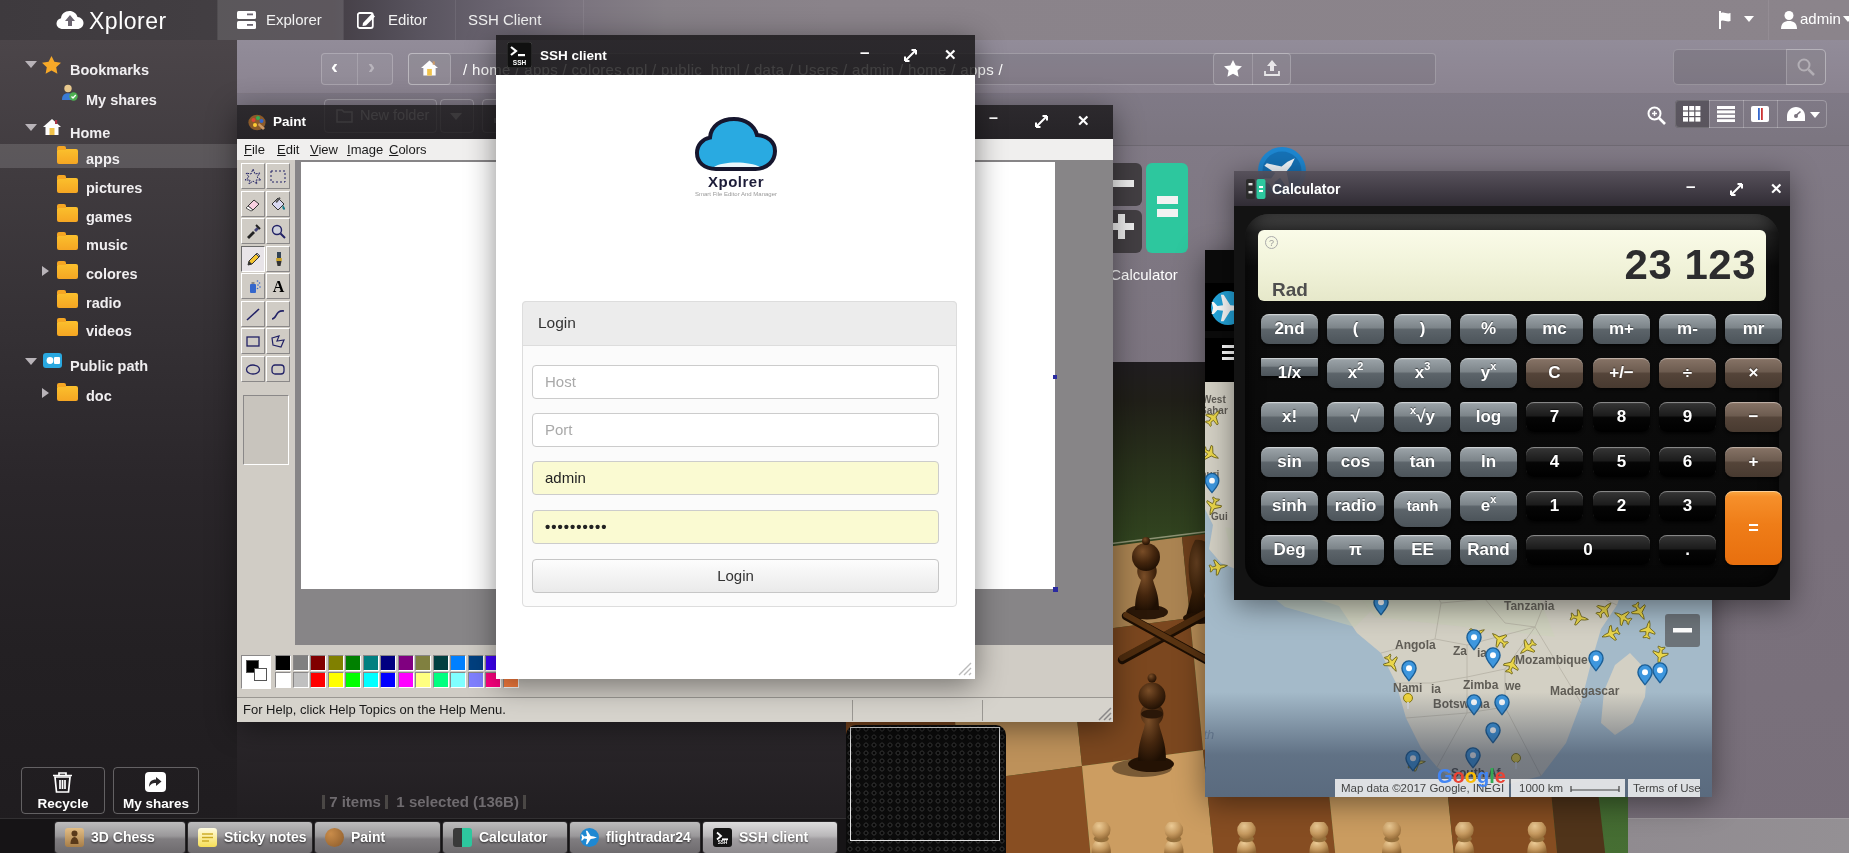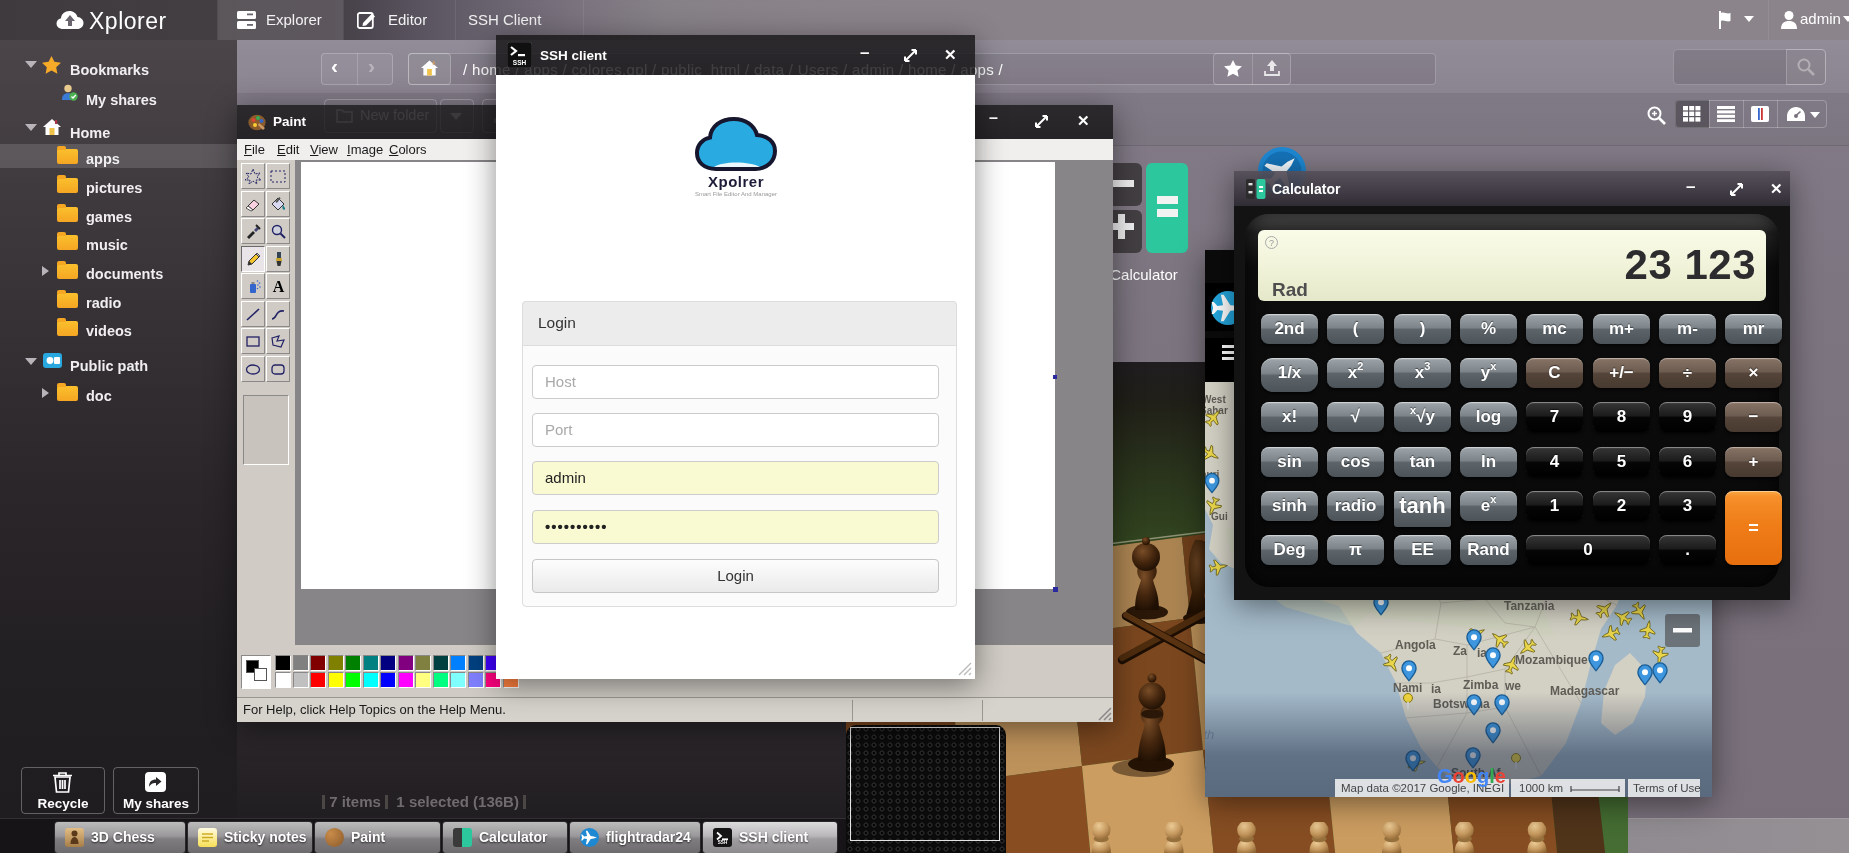--- a/index.html
+++ b/index.html
@@ -133,21 +133,21 @@
   <div class="folder abs" style="left:57px;top:149px;"></div>
   <div class="srow" style="left:86px;top:147px;">apps</div>
   <div class="folder abs" style="left:57px;top:178px;"></div>
   <div class="srow" style="left:86px;top:176px;">pictures</div>
   <div class="folder abs" style="left:57px;top:207px;"></div>
   <div class="srow" style="left:86px;top:205px;">games</div>
   <div class="folder abs" style="left:57px;top:235px;"></div>
   <div class="srow" style="left:86px;top:233px;">music</div>
   <div class="caret-r abs" style="left:42px;top:266px;"></div>
   <div class="folder abs" style="left:57px;top:264px;"></div>
-  <div class="srow" style="left:86px;top:262px;">documents</div>
+  <div class="srow" style="left:86px;top:262px;">colores</div>
   <div class="folder abs" style="left:57px;top:293px;"></div>
   <div class="srow" style="left:86px;top:291px;">radio</div>
   <div class="folder abs" style="left:57px;top:321px;"></div>
   <div class="srow" style="left:86px;top:319px;">videos</div>
 
   <div class="caret-d abs" style="left:25px;top:358px;"></div>
   <svg class="abs" style="left:43px;top:352px" width="19" height="17" viewBox="0 0 19 17">
     <rect x="0" y="1" width="19" height="15" rx="3" fill="#29a8e0"></rect>
     <circle cx="7" cy="8.5" r="3.4" fill="#fff"></circle>
     <rect x="11" y="5" width="6" height="7" rx="1" fill="#fff"></rect>
@@ -890,47 +890,47 @@
 
     <div class="abs" id="calcbtns" style="left:0;top:0;width:556px;height:429px;">
   <div style="position:absolute;left:27px;top:143px;width:57px;height:30px;border-radius:8px;background:linear-gradient(180deg,#b9bfc3 0%,#98a0a5 8%,#7d858a 45%,#5c646a 52%,#4c545a 100%);color:#fff;font-size:17px;font-weight:700;text-align:center;line-height:30px;box-shadow:0 2px 3px rgba(0,0,0,0.65), inset 0 1px 0 rgba(255,255,255,0.35);text-shadow:0 -1px 1px rgba(0,0,0,0.5);">2nd</div>
   <div style="position:absolute;left:93px;top:143px;width:57px;height:30px;border-radius:8px;background:linear-gradient(180deg,#b9bfc3 0%,#98a0a5 8%,#7d858a 45%,#5c646a 52%,#4c545a 100%);color:#fff;font-size:17px;font-weight:700;text-align:center;line-height:30px;box-shadow:0 2px 3px rgba(0,0,0,0.65), inset 0 1px 0 rgba(255,255,255,0.35);text-shadow:0 -1px 1px rgba(0,0,0,0.5);">(</div>
   <div style="position:absolute;left:160px;top:143px;width:57px;height:30px;border-radius:8px;background:linear-gradient(180deg,#b9bfc3 0%,#98a0a5 8%,#7d858a 45%,#5c646a 52%,#4c545a 100%);color:#fff;font-size:17px;font-weight:700;text-align:center;line-height:30px;box-shadow:0 2px 3px rgba(0,0,0,0.65), inset 0 1px 0 rgba(255,255,255,0.35);text-shadow:0 -1px 1px rgba(0,0,0,0.5);">)</div>
   <div style="position:absolute;left:226px;top:143px;width:57px;height:30px;border-radius:8px;background:linear-gradient(180deg,#b9bfc3 0%,#98a0a5 8%,#7d858a 45%,#5c646a 52%,#4c545a 100%);color:#fff;font-size:17px;font-weight:700;text-align:center;line-height:30px;box-shadow:0 2px 3px rgba(0,0,0,0.65), inset 0 1px 0 rgba(255,255,255,0.35);text-shadow:0 -1px 1px rgba(0,0,0,0.5);">%</div>
   <div style="position:absolute;left:292px;top:143px;width:57px;height:30px;border-radius:8px;background:linear-gradient(180deg,#b9bfc3 0%,#98a0a5 8%,#7d858a 45%,#5c646a 52%,#4c545a 100%);color:#fff;font-size:17px;font-weight:700;text-align:center;line-height:30px;box-shadow:0 2px 3px rgba(0,0,0,0.65), inset 0 1px 0 rgba(255,255,255,0.35);text-shadow:0 -1px 1px rgba(0,0,0,0.5);">mc</div>
   <div style="position:absolute;left:359px;top:143px;width:57px;height:30px;border-radius:8px;background:linear-gradient(180deg,#b9bfc3 0%,#98a0a5 8%,#7d858a 45%,#5c646a 52%,#4c545a 100%);color:#fff;font-size:17px;font-weight:700;text-align:center;line-height:30px;box-shadow:0 2px 3px rgba(0,0,0,0.65), inset 0 1px 0 rgba(255,255,255,0.35);text-shadow:0 -1px 1px rgba(0,0,0,0.5);">m+</div>
   <div style="position:absolute;left:425px;top:143px;width:57px;height:30px;border-radius:8px;background:linear-gradient(180deg,#b9bfc3 0%,#98a0a5 8%,#7d858a 45%,#5c646a 52%,#4c545a 100%);color:#fff;font-size:17px;font-weight:700;text-align:center;line-height:30px;box-shadow:0 2px 3px rgba(0,0,0,0.65), inset 0 1px 0 rgba(255,255,255,0.35);text-shadow:0 -1px 1px rgba(0,0,0,0.5);">m-</div>
   <div style="position:absolute;left:491px;top:143px;width:57px;height:30px;border-radius:8px;background:linear-gradient(180deg,#b9bfc3 0%,#98a0a5 8%,#7d858a 45%,#5c646a 52%,#4c545a 100%);color:#fff;font-size:17px;font-weight:700;text-align:center;line-height:30px;box-shadow:0 2px 3px rgba(0,0,0,0.65), inset 0 1px 0 rgba(255,255,255,0.35);text-shadow:0 -1px 1px rgba(0,0,0,0.5);">mr</div>
-  <div style="position:absolute;left:27px;top:187px;width:57px;height:34px;border-radius:12px;background:linear-gradient(180deg,#b9bfc3 0%,#98a0a5 8%,#7d858a 45%,#5c646a 52%,#4c545a 100%);color:#fff;font-size:17px;font-weight:700;text-align:center;line-height:30px;box-shadow:0 2px 3px rgba(0,0,0,0.65), inset 0 1px 0 rgba(255,255,255,0.35);text-shadow:0 -1px 1px rgba(0,0,0,0.5);">1/x</div>
+  <div style="position:absolute;left:27px;top:187px;width:57px;height:18px;border-radius:1px;background:linear-gradient(180deg,#b9bfc3 0%,#98a0a5 8%,#7d858a 45%,#5c646a 52%,#4c545a 100%);color:#fff;font-size:17px;font-weight:700;text-align:center;line-height:30px;box-shadow:0 2px 3px rgba(0,0,0,0.65), inset 0 1px 0 rgba(255,255,255,0.35);text-shadow:0 -1px 1px rgba(0,0,0,0.5);">1/x</div>
   <div style="position:absolute;left:93px;top:187px;width:57px;height:30px;border-radius:8px;background:linear-gradient(180deg,#b9bfc3 0%,#98a0a5 8%,#7d858a 45%,#5c646a 52%,#4c545a 100%);color:#fff;font-size:17px;font-weight:700;text-align:center;line-height:30px;box-shadow:0 2px 3px rgba(0,0,0,0.65), inset 0 1px 0 rgba(255,255,255,0.35);text-shadow:0 -1px 1px rgba(0,0,0,0.5);">x<sup>2</sup></div>
   <div style="position:absolute;left:160px;top:187px;width:57px;height:30px;border-radius:8px;background:linear-gradient(180deg,#b9bfc3 0%,#98a0a5 8%,#7d858a 45%,#5c646a 52%,#4c545a 100%);color:#fff;font-size:17px;font-weight:700;text-align:center;line-height:30px;box-shadow:0 2px 3px rgba(0,0,0,0.65), inset 0 1px 0 rgba(255,255,255,0.35);text-shadow:0 -1px 1px rgba(0,0,0,0.5);">x<sup>3</sup></div>
   <div style="position:absolute;left:226px;top:187px;width:57px;height:30px;border-radius:8px;background:linear-gradient(180deg,#b9bfc3 0%,#98a0a5 8%,#7d858a 45%,#5c646a 52%,#4c545a 100%);color:#fff;font-size:17px;font-weight:700;text-align:center;line-height:30px;box-shadow:0 2px 3px rgba(0,0,0,0.65), inset 0 1px 0 rgba(255,255,255,0.35);text-shadow:0 -1px 1px rgba(0,0,0,0.5);">y<sup>x</sup></div>
   <div style="position:absolute;left:292px;top:187px;width:57px;height:30px;border-radius:8px;background:linear-gradient(180deg,#9c8575 0%,#837063 8%,#6d5c50 45%,#544439 52%,#483a30 100%);color:#fff;font-size:17px;font-weight:700;text-align:center;line-height:30px;box-shadow:0 2px 3px rgba(0,0,0,0.65), inset 0 1px 0 rgba(255,255,255,0.35);text-shadow:0 -1px 1px rgba(0,0,0,0.5);">C</div>
   <div style="position:absolute;left:359px;top:187px;width:57px;height:30px;border-radius:8px;background:linear-gradient(180deg,#9c8575 0%,#837063 8%,#6d5c50 45%,#544439 52%,#483a30 100%);color:#fff;font-size:17px;font-weight:700;text-align:center;line-height:30px;box-shadow:0 2px 3px rgba(0,0,0,0.65), inset 0 1px 0 rgba(255,255,255,0.35);text-shadow:0 -1px 1px rgba(0,0,0,0.5);">+/−</div>
   <div style="position:absolute;left:425px;top:187px;width:57px;height:30px;border-radius:8px;background:linear-gradient(180deg,#9c8575 0%,#837063 8%,#6d5c50 45%,#544439 52%,#483a30 100%);color:#fff;font-size:17px;font-weight:700;text-align:center;line-height:30px;box-shadow:0 2px 3px rgba(0,0,0,0.65), inset 0 1px 0 rgba(255,255,255,0.35);text-shadow:0 -1px 1px rgba(0,0,0,0.5);">÷</div>
   <div style="position:absolute;left:491px;top:187px;width:57px;height:30px;border-radius:8px;background:linear-gradient(180deg,#9c8575 0%,#837063 8%,#6d5c50 45%,#544439 52%,#483a30 100%);color:#fff;font-size:17px;font-weight:700;text-align:center;line-height:30px;box-shadow:0 2px 3px rgba(0,0,0,0.65), inset 0 1px 0 rgba(255,255,255,0.35);text-shadow:0 -1px 1px rgba(0,0,0,0.5);">×</div>
   <div style="position:absolute;left:27px;top:231px;width:57px;height:30px;border-radius:8px;background:linear-gradient(180deg,#b9bfc3 0%,#98a0a5 8%,#7d858a 45%,#5c646a 52%,#4c545a 100%);color:#fff;font-size:17px;font-weight:700;text-align:center;line-height:30px;box-shadow:0 2px 3px rgba(0,0,0,0.65), inset 0 1px 0 rgba(255,255,255,0.35);text-shadow:0 -1px 1px rgba(0,0,0,0.5);">x!</div>
   <div style="position:absolute;left:93px;top:231px;width:57px;height:30px;border-radius:8px;background:linear-gradient(180deg,#b9bfc3 0%,#98a0a5 8%,#7d858a 45%,#5c646a 52%,#4c545a 100%);color:#fff;font-size:17px;font-weight:700;text-align:center;line-height:30px;box-shadow:0 2px 3px rgba(0,0,0,0.65), inset 0 1px 0 rgba(255,255,255,0.35);text-shadow:0 -1px 1px rgba(0,0,0,0.5);">√</div>
   <div style="position:absolute;left:160px;top:231px;width:57px;height:30px;border-radius:8px;background:linear-gradient(180deg,#b9bfc3 0%,#98a0a5 8%,#7d858a 45%,#5c646a 52%,#4c545a 100%);color:#fff;font-size:17px;font-weight:700;text-align:center;line-height:30px;box-shadow:0 2px 3px rgba(0,0,0,0.65), inset 0 1px 0 rgba(255,255,255,0.35);text-shadow:0 -1px 1px rgba(0,0,0,0.5);"><sup>x</sup>√y</div>
-  <div style="position:absolute;left:226px;top:231px;width:57px;height:30px;border-radius:12px;background:linear-gradient(180deg,#b9bfc3 0%,#98a0a5 8%,#7d858a 45%,#5c646a 52%,#4c545a 100%);color:#fff;font-size:17px;font-weight:700;text-align:center;line-height:30px;box-shadow:0 2px 3px rgba(0,0,0,0.65), inset 0 1px 0 rgba(255,255,255,0.35);text-shadow:0 -1px 1px rgba(0,0,0,0.5);">log</div>
+  <div style="position:absolute;left:226px;top:231px;width:57px;height:30px;border-radius:4px;background:linear-gradient(180deg,#b9bfc3 0%,#98a0a5 8%,#7d858a 45%,#5c646a 52%,#4c545a 100%);color:#fff;font-size:17px;font-weight:700;text-align:center;line-height:30px;box-shadow:0 2px 3px rgba(0,0,0,0.65), inset 0 1px 0 rgba(255,255,255,0.35);text-shadow:0 -1px 1px rgba(0,0,0,0.5);">log</div>
   <div style="position:absolute;left:292px;top:231px;width:57px;height:30px;border-radius:8px;background:linear-gradient(180deg,#4c4c4c 0%,#323232 8%,#1c1c1c 45%,#050505 52%,#000 100%);color:#fff;font-size:17px;font-weight:700;text-align:center;line-height:30px;box-shadow:0 2px 3px rgba(0,0,0,0.65), inset 0 1px 0 rgba(255,255,255,0.35);text-shadow:0 -1px 1px rgba(0,0,0,0.5);">7</div>
   <div style="position:absolute;left:359px;top:231px;width:57px;height:30px;border-radius:8px;background:linear-gradient(180deg,#4c4c4c 0%,#323232 8%,#1c1c1c 45%,#050505 52%,#000 100%);color:#fff;font-size:17px;font-weight:700;text-align:center;line-height:30px;box-shadow:0 2px 3px rgba(0,0,0,0.65), inset 0 1px 0 rgba(255,255,255,0.35);text-shadow:0 -1px 1px rgba(0,0,0,0.5);">8</div>
   <div style="position:absolute;left:425px;top:231px;width:57px;height:30px;border-radius:8px;background:linear-gradient(180deg,#4c4c4c 0%,#323232 8%,#1c1c1c 45%,#050505 52%,#000 100%);color:#fff;font-size:17px;font-weight:700;text-align:center;line-height:30px;box-shadow:0 2px 3px rgba(0,0,0,0.65), inset 0 1px 0 rgba(255,255,255,0.35);text-shadow:0 -1px 1px rgba(0,0,0,0.5);">9</div>
   <div style="position:absolute;left:491px;top:231px;width:57px;height:30px;border-radius:8px;background:linear-gradient(180deg,#9c8575 0%,#837063 8%,#6d5c50 45%,#544439 52%,#483a30 100%);color:#fff;font-size:17px;font-weight:700;text-align:center;line-height:30px;box-shadow:0 2px 3px rgba(0,0,0,0.65), inset 0 1px 0 rgba(255,255,255,0.35);text-shadow:0 -1px 1px rgba(0,0,0,0.5);">−</div>
   <div style="position:absolute;left:27px;top:276px;width:57px;height:30px;border-radius:8px;background:linear-gradient(180deg,#b9bfc3 0%,#98a0a5 8%,#7d858a 45%,#5c646a 52%,#4c545a 100%);color:#fff;font-size:17px;font-weight:700;text-align:center;line-height:30px;box-shadow:0 2px 3px rgba(0,0,0,0.65), inset 0 1px 0 rgba(255,255,255,0.35);text-shadow:0 -1px 1px rgba(0,0,0,0.5);">sin</div>
   <div style="position:absolute;left:93px;top:276px;width:57px;height:30px;border-radius:8px;background:linear-gradient(180deg,#b9bfc3 0%,#98a0a5 8%,#7d858a 45%,#5c646a 52%,#4c545a 100%);color:#fff;font-size:17px;font-weight:700;text-align:center;line-height:30px;box-shadow:0 2px 3px rgba(0,0,0,0.65), inset 0 1px 0 rgba(255,255,255,0.35);text-shadow:0 -1px 1px rgba(0,0,0,0.5);">cos</div>
   <div style="position:absolute;left:160px;top:276px;width:57px;height:30px;border-radius:8px;background:linear-gradient(180deg,#b9bfc3 0%,#98a0a5 8%,#7d858a 45%,#5c646a 52%,#4c545a 100%);color:#fff;font-size:17px;font-weight:700;text-align:center;line-height:30px;box-shadow:0 2px 3px rgba(0,0,0,0.65), inset 0 1px 0 rgba(255,255,255,0.35);text-shadow:0 -1px 1px rgba(0,0,0,0.5);">tan</div>
   <div style="position:absolute;left:226px;top:276px;width:57px;height:30px;border-radius:8px;background:linear-gradient(180deg,#b9bfc3 0%,#98a0a5 8%,#7d858a 45%,#5c646a 52%,#4c545a 100%);color:#fff;font-size:17px;font-weight:700;text-align:center;line-height:30px;box-shadow:0 2px 3px rgba(0,0,0,0.65), inset 0 1px 0 rgba(255,255,255,0.35);text-shadow:0 -1px 1px rgba(0,0,0,0.5);">ln</div>
   <div style="position:absolute;left:292px;top:276px;width:57px;height:30px;border-radius:8px;background:linear-gradient(180deg,#4c4c4c 0%,#323232 8%,#1c1c1c 45%,#050505 52%,#000 100%);color:#fff;font-size:17px;font-weight:700;text-align:center;line-height:30px;box-shadow:0 2px 3px rgba(0,0,0,0.65), inset 0 1px 0 rgba(255,255,255,0.35);text-shadow:0 -1px 1px rgba(0,0,0,0.5);">4</div>
   <div style="position:absolute;left:359px;top:276px;width:57px;height:30px;border-radius:8px;background:linear-gradient(180deg,#4c4c4c 0%,#323232 8%,#1c1c1c 45%,#050505 52%,#000 100%);color:#fff;font-size:17px;font-weight:700;text-align:center;line-height:30px;box-shadow:0 2px 3px rgba(0,0,0,0.65), inset 0 1px 0 rgba(255,255,255,0.35);text-shadow:0 -1px 1px rgba(0,0,0,0.5);">5</div>
   <div style="position:absolute;left:425px;top:276px;width:57px;height:30px;border-radius:8px;background:linear-gradient(180deg,#4c4c4c 0%,#323232 8%,#1c1c1c 45%,#050505 52%,#000 100%);color:#fff;font-size:17px;font-weight:700;text-align:center;line-height:30px;box-shadow:0 2px 3px rgba(0,0,0,0.65), inset 0 1px 0 rgba(255,255,255,0.35);text-shadow:0 -1px 1px rgba(0,0,0,0.5);">6</div>
   <div style="position:absolute;left:491px;top:276px;width:57px;height:30px;border-radius:8px;background:linear-gradient(180deg,#9c8575 0%,#837063 8%,#6d5c50 45%,#544439 52%,#483a30 100%);color:#fff;font-size:17px;font-weight:700;text-align:center;line-height:30px;box-shadow:0 2px 3px rgba(0,0,0,0.65), inset 0 1px 0 rgba(255,255,255,0.35);text-shadow:0 -1px 1px rgba(0,0,0,0.5);">+</div>
   <div style="position:absolute;left:27px;top:320px;width:57px;height:30px;border-radius:8px;background:linear-gradient(180deg,#b9bfc3 0%,#98a0a5 8%,#7d858a 45%,#5c646a 52%,#4c545a 100%);color:#fff;font-size:17px;font-weight:700;text-align:center;line-height:30px;box-shadow:0 2px 3px rgba(0,0,0,0.65), inset 0 1px 0 rgba(255,255,255,0.35);text-shadow:0 -1px 1px rgba(0,0,0,0.5);">sinh</div>
   <div style="position:absolute;left:93px;top:320px;width:57px;height:30px;border-radius:8px;background:linear-gradient(180deg,#b9bfc3 0%,#98a0a5 8%,#7d858a 45%,#5c646a 52%,#4c545a 100%);color:#fff;font-size:17px;font-weight:700;text-align:center;line-height:30px;box-shadow:0 2px 3px rgba(0,0,0,0.65), inset 0 1px 0 rgba(255,255,255,0.35);text-shadow:0 -1px 1px rgba(0,0,0,0.5);">radio</div>
-  <div style="position:absolute;left:160px;top:320px;width:57px;height:36px;border-radius:3px;background:linear-gradient(180deg,#b9bfc3 0%,#98a0a5 8%,#7d858a 45%,#5c646a 52%,#4c545a 100%);color:#fff;font-size:22px;font-weight:700;text-align:center;line-height:30px;box-shadow:0 2px 3px rgba(0,0,0,0.65), inset 0 1px 0 rgba(255,255,255,0.35);text-shadow:0 -1px 1px rgba(0,0,0,0.5);">tanh</div>
+  <div style="position:absolute;left:160px;top:320px;width:57px;height:36px;border-radius:12px;background:linear-gradient(180deg,#b9bfc3 0%,#98a0a5 8%,#7d858a 45%,#5c646a 52%,#4c545a 100%);color:#fff;font-size:15px;font-weight:700;text-align:center;line-height:30px;box-shadow:0 2px 3px rgba(0,0,0,0.65), inset 0 1px 0 rgba(255,255,255,0.35);text-shadow:0 -1px 1px rgba(0,0,0,0.5);">tanh</div>
   <div style="position:absolute;left:226px;top:320px;width:57px;height:30px;border-radius:8px;background:linear-gradient(180deg,#b9bfc3 0%,#98a0a5 8%,#7d858a 45%,#5c646a 52%,#4c545a 100%);color:#fff;font-size:17px;font-weight:700;text-align:center;line-height:30px;box-shadow:0 2px 3px rgba(0,0,0,0.65), inset 0 1px 0 rgba(255,255,255,0.35);text-shadow:0 -1px 1px rgba(0,0,0,0.5);">e<sup>x</sup></div>
   <div style="position:absolute;left:292px;top:320px;width:57px;height:30px;border-radius:8px;background:linear-gradient(180deg,#4c4c4c 0%,#323232 8%,#1c1c1c 45%,#050505 52%,#000 100%);color:#fff;font-size:17px;font-weight:700;text-align:center;line-height:30px;box-shadow:0 2px 3px rgba(0,0,0,0.65), inset 0 1px 0 rgba(255,255,255,0.35);text-shadow:0 -1px 1px rgba(0,0,0,0.5);">1</div>
   <div style="position:absolute;left:359px;top:320px;width:57px;height:30px;border-radius:8px;background:linear-gradient(180deg,#4c4c4c 0%,#323232 8%,#1c1c1c 45%,#050505 52%,#000 100%);color:#fff;font-size:17px;font-weight:700;text-align:center;line-height:30px;box-shadow:0 2px 3px rgba(0,0,0,0.65), inset 0 1px 0 rgba(255,255,255,0.35);text-shadow:0 -1px 1px rgba(0,0,0,0.5);">2</div>
   <div style="position:absolute;left:425px;top:320px;width:57px;height:30px;border-radius:8px;background:linear-gradient(180deg,#4c4c4c 0%,#323232 8%,#1c1c1c 45%,#050505 52%,#000 100%);color:#fff;font-size:17px;font-weight:700;text-align:center;line-height:30px;box-shadow:0 2px 3px rgba(0,0,0,0.65), inset 0 1px 0 rgba(255,255,255,0.35);text-shadow:0 -1px 1px rgba(0,0,0,0.5);">3</div>
   <div style="position:absolute;left:27px;top:364px;width:57px;height:30px;border-radius:8px;background:linear-gradient(180deg,#b9bfc3 0%,#98a0a5 8%,#7d858a 45%,#5c646a 52%,#4c545a 100%);color:#fff;font-size:17px;font-weight:700;text-align:center;line-height:30px;box-shadow:0 2px 3px rgba(0,0,0,0.65), inset 0 1px 0 rgba(255,255,255,0.35);text-shadow:0 -1px 1px rgba(0,0,0,0.5);">Deg</div>
   <div style="position:absolute;left:93px;top:364px;width:57px;height:30px;border-radius:8px;background:linear-gradient(180deg,#b9bfc3 0%,#98a0a5 8%,#7d858a 45%,#5c646a 52%,#4c545a 100%);color:#fff;font-size:17px;font-weight:700;text-align:center;line-height:30px;box-shadow:0 2px 3px rgba(0,0,0,0.65), inset 0 1px 0 rgba(255,255,255,0.35);text-shadow:0 -1px 1px rgba(0,0,0,0.5);">π</div>
   <div style="position:absolute;left:160px;top:364px;width:57px;height:30px;border-radius:8px;background:linear-gradient(180deg,#b9bfc3 0%,#98a0a5 8%,#7d858a 45%,#5c646a 52%,#4c545a 100%);color:#fff;font-size:17px;font-weight:700;text-align:center;line-height:30px;box-shadow:0 2px 3px rgba(0,0,0,0.65), inset 0 1px 0 rgba(255,255,255,0.35);text-shadow:0 -1px 1px rgba(0,0,0,0.5);">EE</div>
   <div style="position:absolute;left:226px;top:364px;width:57px;height:30px;border-radius:8px;background:linear-gradient(180deg,#b9bfc3 0%,#98a0a5 8%,#7d858a 45%,#5c646a 52%,#4c545a 100%);color:#fff;font-size:17px;font-weight:700;text-align:center;line-height:30px;box-shadow:0 2px 3px rgba(0,0,0,0.65), inset 0 1px 0 rgba(255,255,255,0.35);text-shadow:0 -1px 1px rgba(0,0,0,0.5);">Rand</div>
   <div style="position:absolute;left:292px;top:364px;width:124px;height:30px;border-radius:8px;background:linear-gradient(180deg,#4c4c4c 0%,#323232 8%,#1c1c1c 45%,#050505 52%,#000 100%);color:#fff;font-size:17px;font-weight:700;text-align:center;line-height:30px;box-shadow:0 2px 3px rgba(0,0,0,0.65), inset 0 1px 0 rgba(255,255,255,0.35);text-shadow:0 -1px 1px rgba(0,0,0,0.5);">0</div>
   <div style="position:absolute;left:425px;top:364px;width:57px;height:30px;border-radius:8px;background:linear-gradient(180deg,#4c4c4c 0%,#323232 8%,#1c1c1c 45%,#050505 52%,#000 100%);color:#fff;font-size:17px;font-weight:700;text-align:center;line-height:30px;box-shadow:0 2px 3px rgba(0,0,0,0.65), inset 0 1px 0 rgba(255,255,255,0.35);text-shadow:0 -1px 1px rgba(0,0,0,0.5);">.</div>

